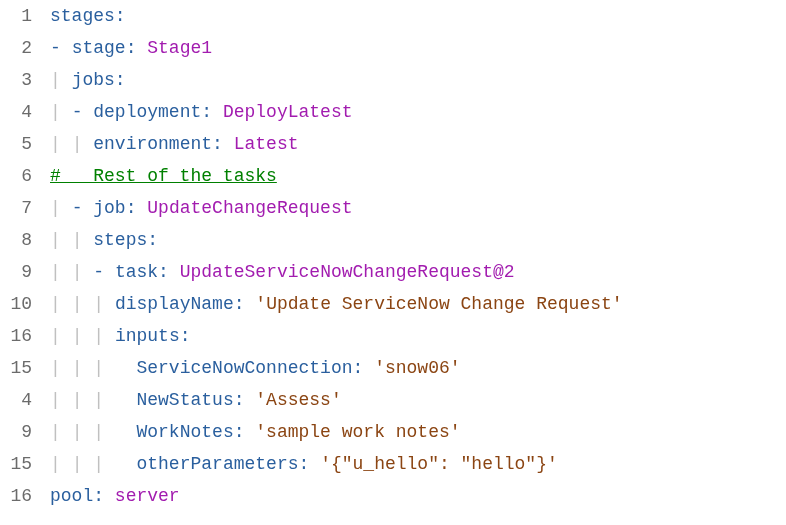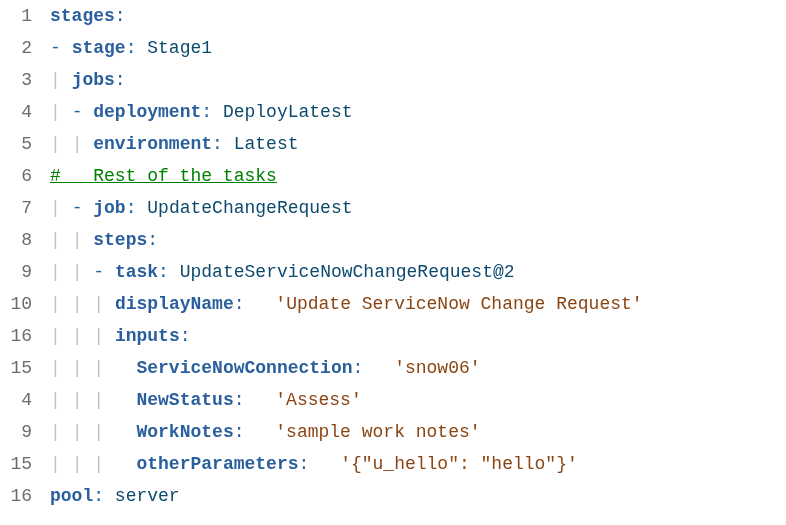--- a/index.html
+++ b/index.html
@@ -20,25 +20,25 @@
       user-select: none;
       min-width: 32px;
     }
     .code {
       white-space: pre;
       color: #1a1a1a;
     }
     .line {
       display: block;
     }
-    .key { color: #2a5f9e; font-weight: bold; }
+    .key { color: #2a5f9e; }
     .dash { color: #2a5f9e; }
     .colon { color: #2a5f9e; }
-    .value-bare { color: #0c4a6e; }
-    .string { color: #8b4513; margin-left: 20px; }
+    .value-bare { color: #a21caf; }
+    .string { color: #8b4513; }
     .comment { color: #008000; text-decoration: underline; }
     .pipe { color: #c0c0c0; }
   </style>
 </head>
 <body>
 
 <div class="editor">
   <div class="gutter" id="gutter">
       <span class="line">1</span>
       <span class="line">2</span>

